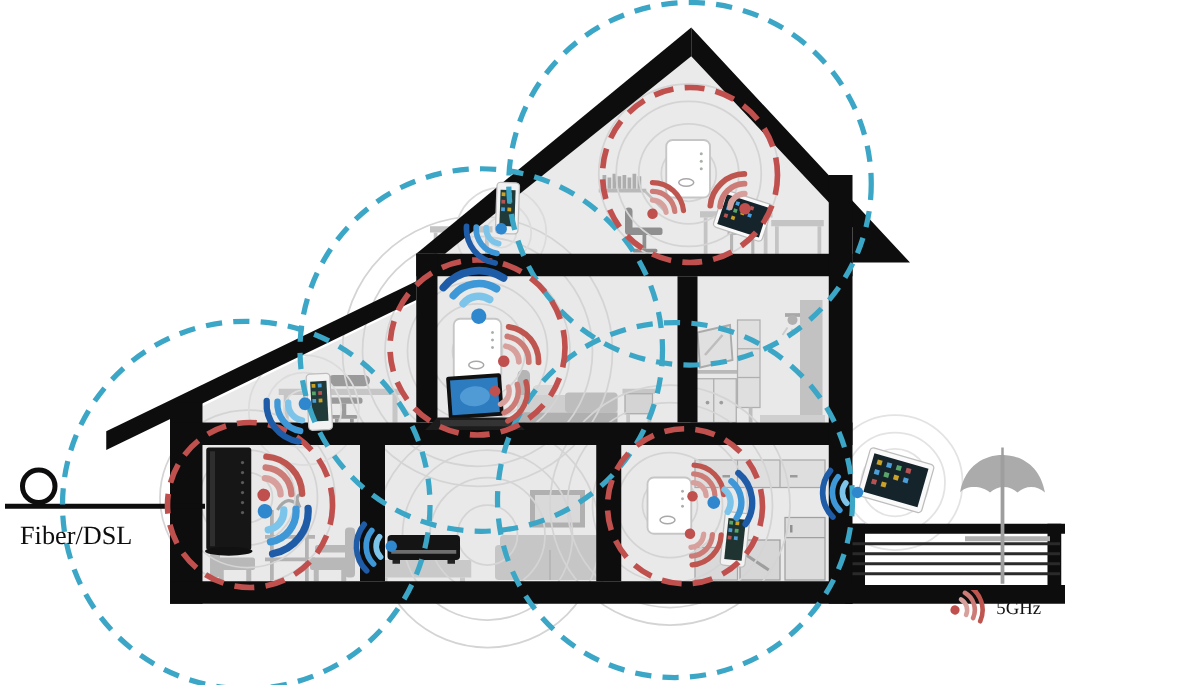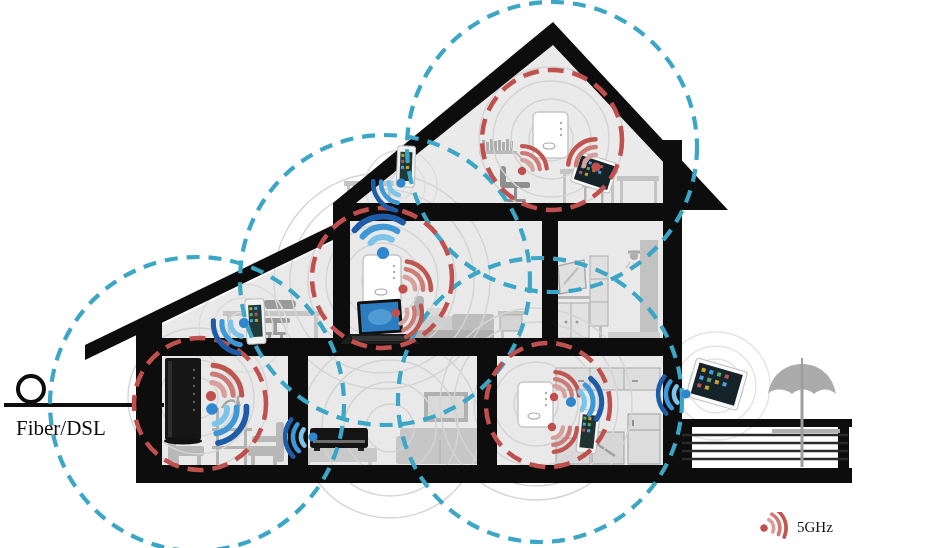--- a/index.html
+++ b/index.html
@@ -1,20 +1,20 @@
 <!DOCTYPE html>
 <html><head>
 <meta charset="utf-8">
 <style>
   html,body{margin:0;padding:0;background:#fff;}
   .stage{position:relative;width:942px;height:548px;background:#ffffff;overflow:hidden;
          font-family:Liberation Serif, serif;}
   .stage svg.scene{position:absolute;left:0;top:0;}
   .fiber-label{position:absolute;left:16px;top:416px;font-size:21px;color:#0d0d0d;}
-  .legend{position:absolute;left:756px;top:512px;display:flex;align-items:center;gap:8px;}
+  .legend{position:absolute;left:756px;top:472px;display:flex;align-items:center;gap:8px;}
   .legend .item{display:flex;align-items:center;gap:3px;}
   .legend .lab{font-size:15px;color:#111;}
   .legend .ic{display:inline-block;width:38px;height:30px;}
 </style>
 </head>
 <body>
 
 <div class="stage">
 
 <svg class="scene" width="942" height="548" viewBox="0 0 942 548">

